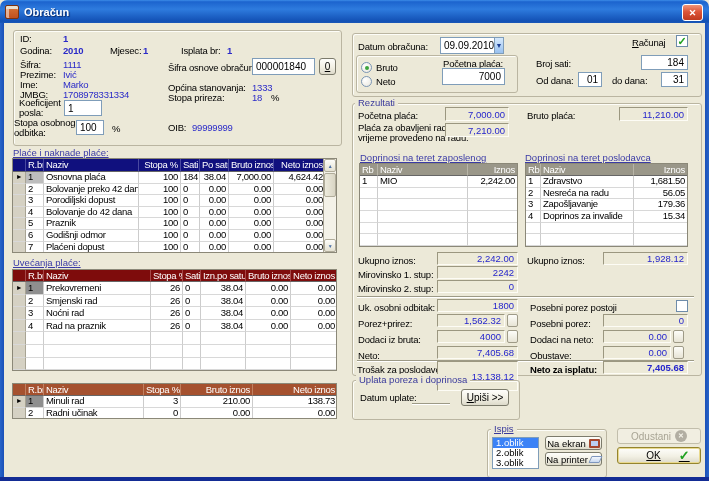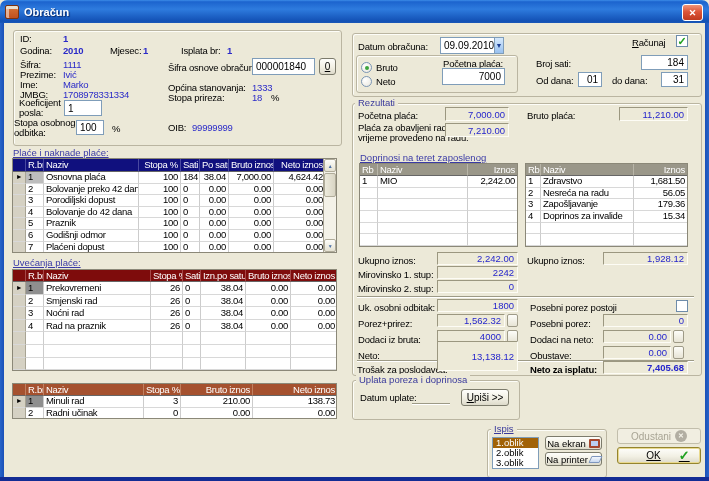--- a/index.html
+++ b/index.html
@@ -69,21 +69,21 @@
   .cb{position:absolute;width:12px;height:12px;border:1px solid #6E8CAA;background:#fff;box-sizing:border-box;
     color:#21A121;font-size:11px;font-weight:bold;line-height:10px;text-align:center;}
   .btn{position:absolute;display:flex;align-items:center;justify-content:center;gap:4px;
     background:linear-gradient(180deg,#FEFEFB 0%,#F2F0E4 55%,#DDDACA 100%);
     border:1px solid #7C7B6C;border-radius:3px;font-size:10px;color:#000;box-sizing:border-box;cursor:pointer;white-space:nowrap;}
   .btn.default{border:1px solid #94842E;box-shadow:inset 0 0 0 1px #E9D98E;}
   .btn.disabled{color:#A8A494;border-color:#C2BEAC;background:#F1EEE1;cursor:default;}
   .sbtn{position:absolute;background:linear-gradient(180deg,#FDFDF9,#E7E4D5);border:1px solid #9E9A87;border-radius:2px;box-sizing:border-box;}
   .lb{position:absolute;background:#fff;border:1px solid #7F9DB9;font-size:9.5px;overflow:hidden;box-sizing:border-box;}
   .lbitem{height:9.8px;line-height:9.8px;padding:0 3px;white-space:nowrap;}
-  .lbsel{background:#a16207;color:#fff;}
+  .lbsel{background:#3b82f6;color:#fff;}
   .uline{position:absolute;border-bottom:1px solid #9D9A86;box-shadow:0 1px 0 #fff;}
   
   .icon-monitor{width:11px;height:9px;border:2px solid #A5482F;background:#BBD0F2;border-radius:1px;box-sizing:border-box;}
   .icon-printer{width:11px;height:7px;background:linear-gradient(180deg,#F4F8FE,#C8D8F0);border:1px solid #7E96BE;transform:skewX(-25deg);border-radius:1px;box-sizing:border-box;}
   .icon-cancel{width:12px;height:12px;border-radius:50%;background:#B2AEA2;color:#F4F2E8;font-size:7px;font-weight:bold;
     display:flex;align-items:center;justify-content:center;}
   .icon-check{color:#1FA01F;font-size:13px;font-weight:bold;line-height:13px;}
 </style>
 </head>
 <body>
@@ -402,20 +402,21 @@
         <div class="tc al" style="width: 18px;"></div>
         <div class="tc al" style="width: 90px;"></div>
         <div class="tc ar" style="width: 50px;"></div>
       </div>
       <div class="trow">
         <div class="tc al" style="width: 18px;"></div>
         <div class="tc al" style="width: 90px;"></div>
         <div class="tc ar" style="width: 50px;"></div>
       </div>
     </div>
+  <span class="caplink" style="left:525px;top:152px;">Doprinosi na teret poslodavca</span>
   <div class="grid g-dop" style="left:525px;top:163px;width:163px;height:84px;">
       <div class="trow thead">
         <div class="tc al" style="width: 15px;">Rb</div>
         <div class="tc al" style="width: 93px;">Naziv</div>
         <div class="tc ar" style="width: 54px;">Iznos</div>
       </div>
       <div class="trow">
         <div class="tc al" style="width: 15px;">1</div>
         <div class="tc al" style="width: 93px;">Zdravstvo</div>
         <div class="tc ar" style="width: 54px;">1,681.50</div>
@@ -476,21 +477,21 @@
   <span class="lbl" style="left:530px;top:334px;">Dodaci na neto:</span>
   <div class="rf" style="left:603px;top:330px;width:68px;height:13px;">0.00</div>
   <div class="sbtn" style="left:673px;top:330px;width:11px;height:13px;"></div>
   <span class="lbl" style="left:530px;top:350px;">Obustave:</span>
   <div class="rf" style="left:603px;top:346px;width:68px;height:13px;">0.00</div>
   <div class="sbtn" style="left:673px;top:346px;width:11px;height:13px;"></div>
 
   <div class="hdiv" style="left:357px;top:360px;width:337px;"></div>
 
   <span class="lbl" style="left:357px;top:364px;">Trošak za poslodavca:</span>
-  <div class="rf" style="left:437px;top:341px;width:81px;height:30px;padding-left:22px;">13,138.12</div>
+  <div class="rf" style="left:437px;top:361px;width:81px;height:30px;padding-left:22px;">13,138.12</div>
   <span class="lbl b" style="left:530px;top:364px;">Neto za isplatu:</span>
   <div class="rf b" style="left:603px;top:361px;width:85px;height:13px;">7,405.68</div>
 
   <div class="gbox" style="left:352px;top:380px;width:166px;height:38px;"></div>
   <span class="glegend" style="left:356px;top:374px;">Uplata poreza i doprinosa</span>
   <span class="lbl" style="left:360px;top:392px;">Datum uplate:</span>
   <div class="uline" style="left:412px;top:392px;width:38px;height:11px;"></div>
   <div class="btn" style="left:461px;top:389px;width:48px;height:17px;">
       <span class="ufl">Upiši  &gt;&gt;</span>
     </div>

